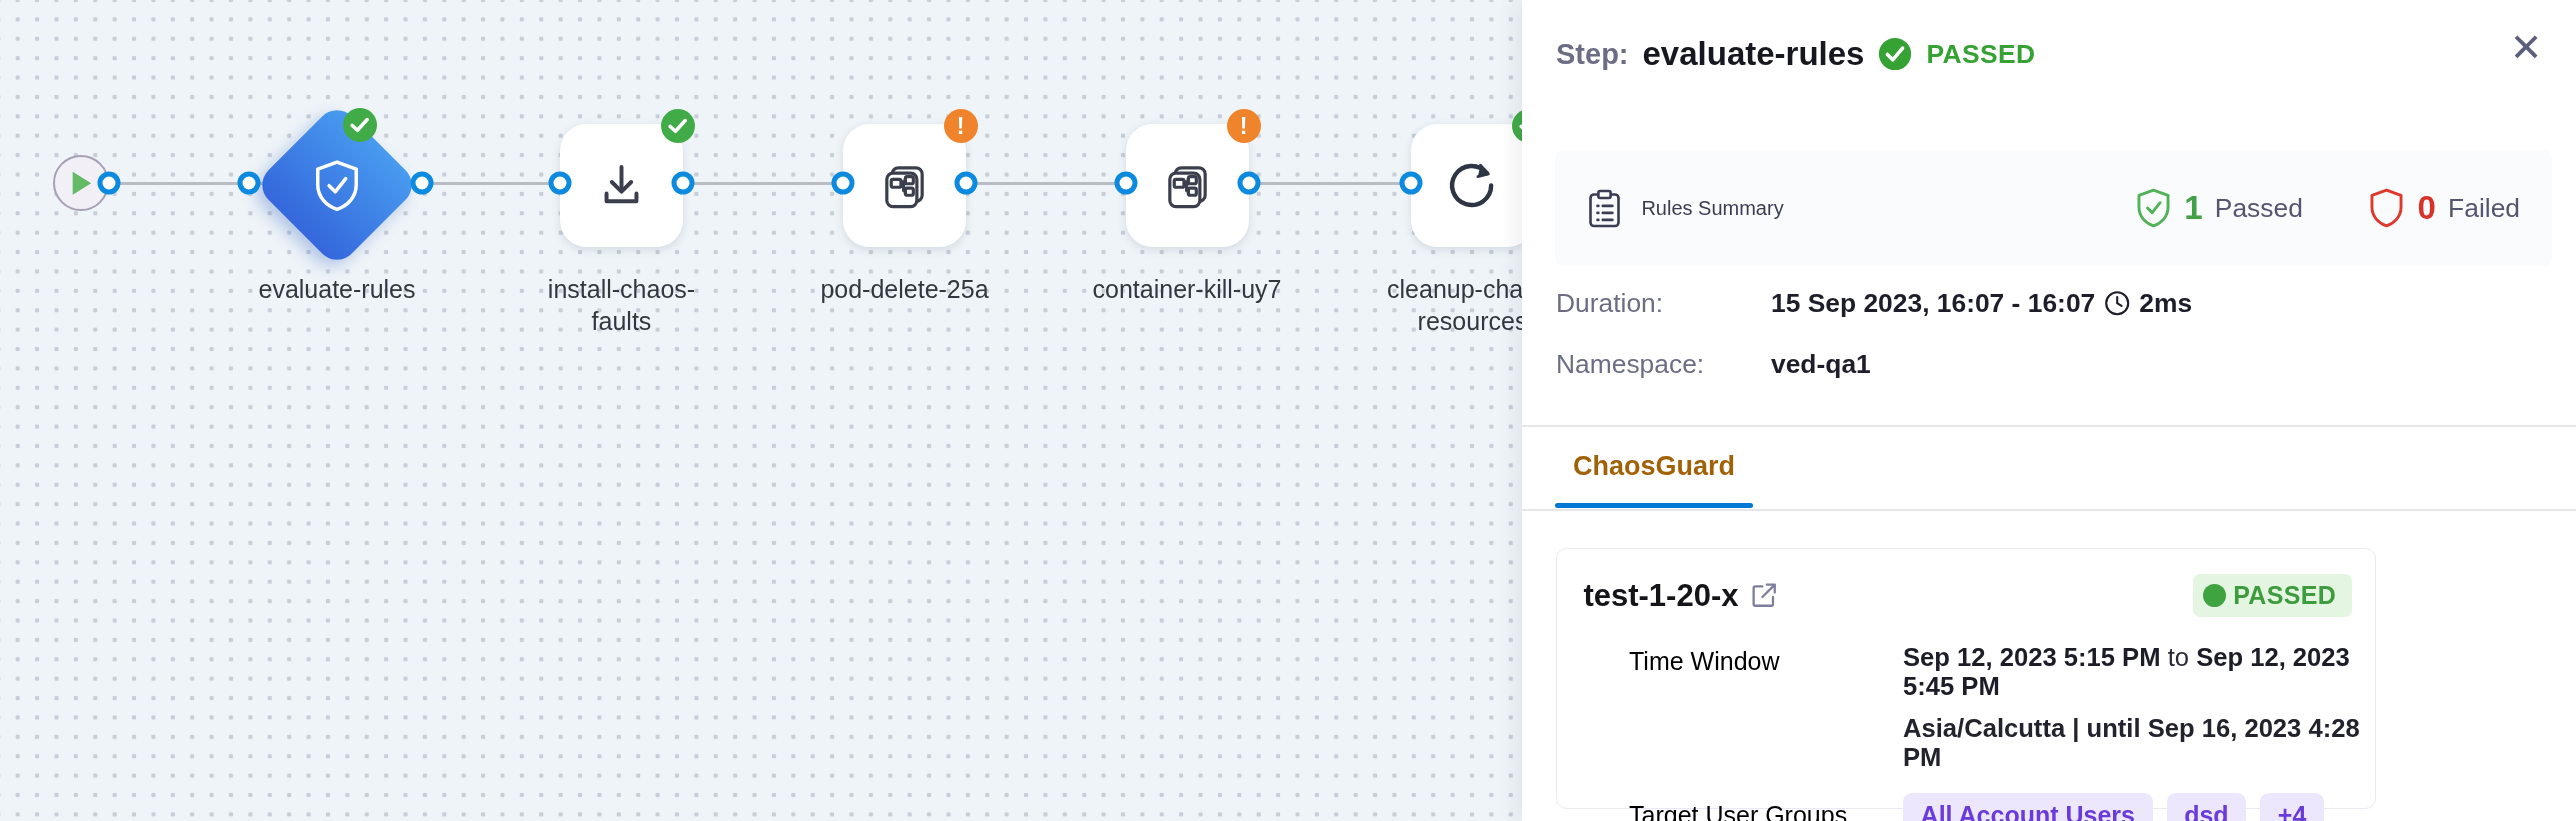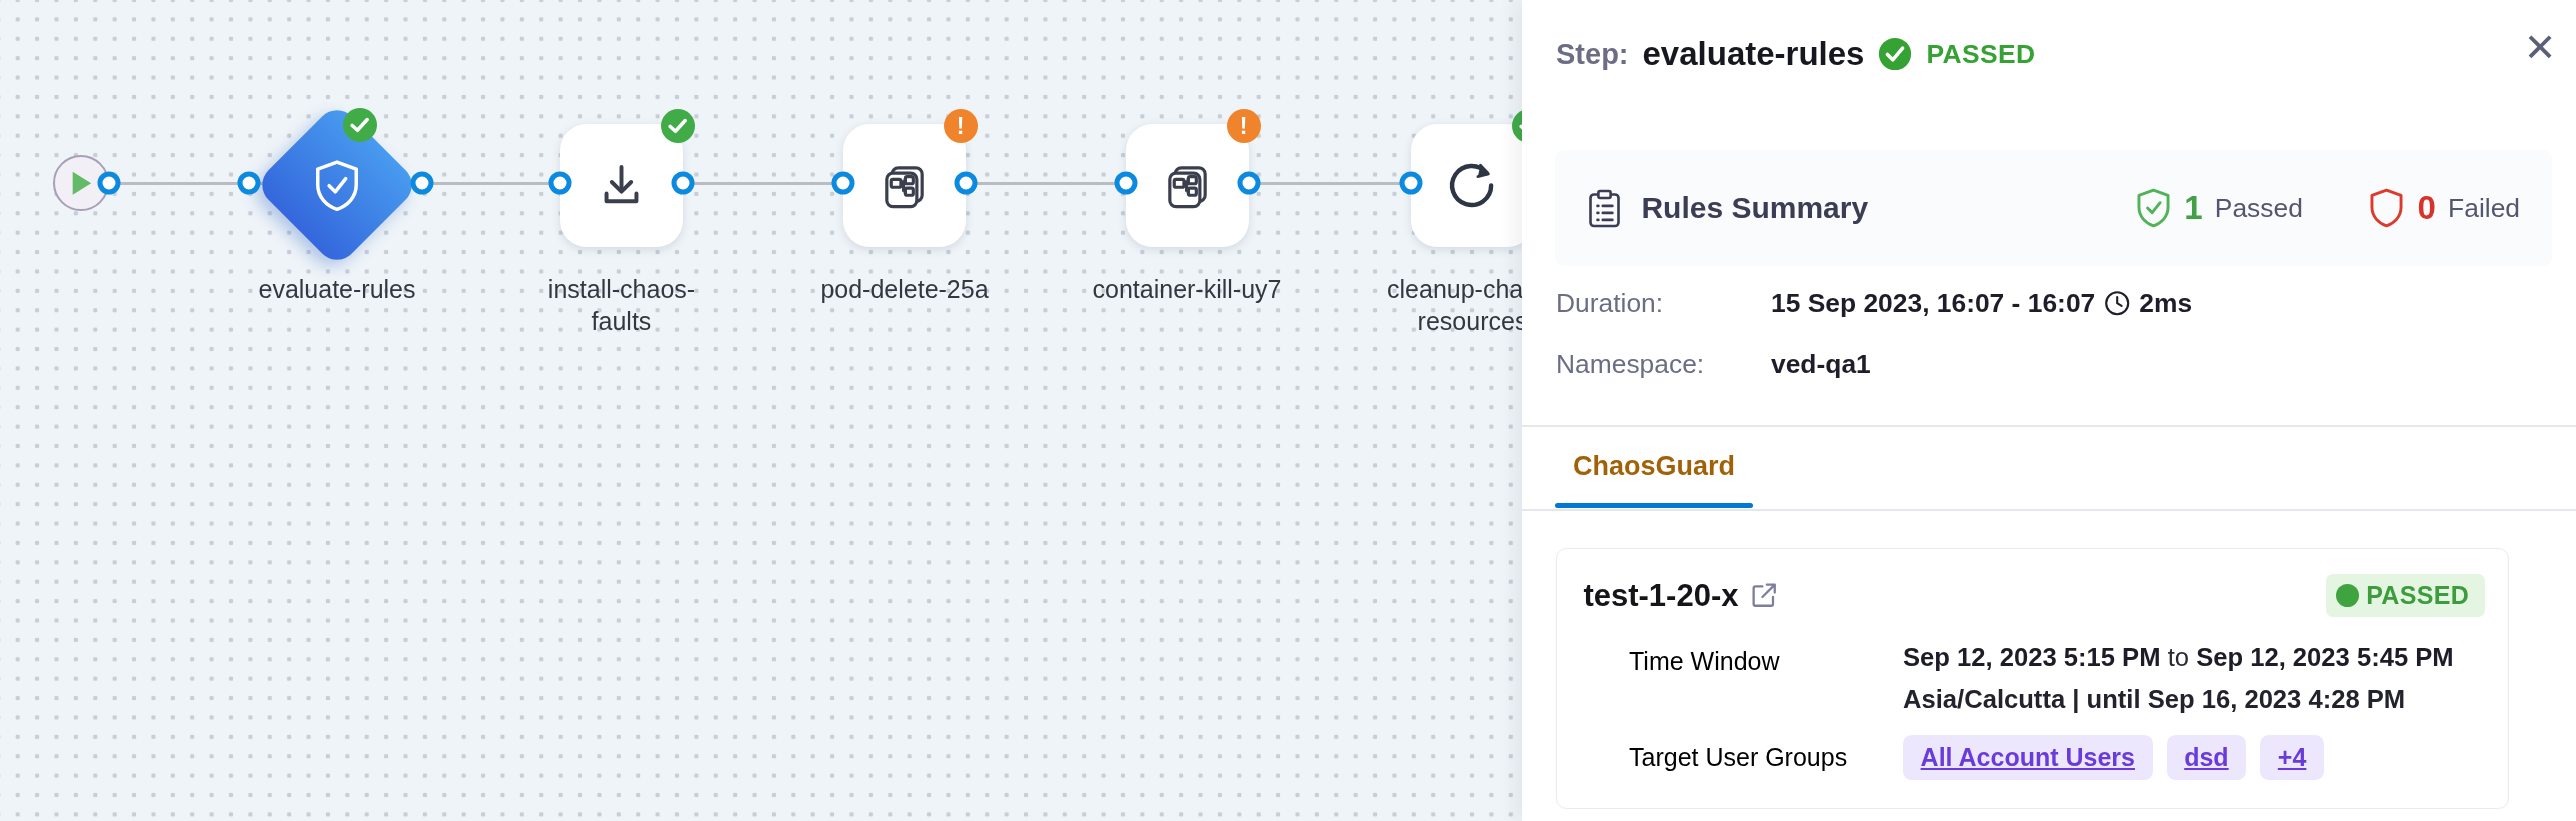--- a/index.html
+++ b/index.html
@@ -36,51 +36,51 @@
   .badge.green { background:#41ab47; }
   .badge.orange { background:#f0842c; }
   .badge.on-square { top:-15px; right:-11.5px; }
   .badge-excl { color:#fff; font-size:23px; font-weight:700; line-height:1; }
   .node-label { position:absolute; top:273px; text-align:center;
     font-size:25px; color:#33373f; line-height:1.28; }
 
   
   .panel { position:absolute; left:1522px; top:0; width:1054px; height:822px;
     background:#fff; box-shadow:-8.8px 0 16px rgba(30,40,60,.06); }
-  .panel-header { position:absolute; left:34px; top:35px; right:16px;
+  .panel-header { position:absolute; left:34px; top:35px; right:30px;
     display:flex; align-items:center; gap:14px; }
   .step-label { font-size:29px; font-weight:600; color:#6b6d85; }
   .step-name { font-size:33px; font-weight:700; color:#17171f; }
   .hdr-status { font-size:26.4px; font-weight:800; color:#35a233; letter-spacing:0.4px; }
   .close-btn { position:absolute; right:3.5px; top:-7px; font-size:39px;
     color:#5b5f79; font-weight:400; cursor:pointer; line-height:1; }
 
   .rules-box { position:absolute; left:33px; top:150px; width:997px; height:116px;
     background:#fafbfd; border-radius:8.8px; display:flex; align-items:center;
     padding:0 32px; }
-  .rules-title { font-size:30px; font-weight:700; color:#3b3d54; margin-left:19.4px; }
+  .rules-title { font-size:20px; font-weight:400; color:#3b3d54; margin-left:19.4px; }
   .rules-stats { margin-left:auto; display:flex; align-items:center; gap:12.3px; }
   .stat-num-pass { font-size:33px; font-weight:700; color:#43a047; }
   .stat-num-fail { font-size:33px; font-weight:700; color:#d6342a; margin-left:39px; }
   .stat-word { font-size:26.4px; color:#545670; }
 
   .meta-rows { position:absolute; left:34px; top:288px; right:26.4px; }
   .meta-row { display:flex; align-items:center; margin-bottom:30px; }
   .meta-label { width:215px; font-size:26.4px; color:#6b6d85; }
   .meta-value { font-size:26.4px; font-weight:700; color:#1e1e2a;
     display:flex; align-items:center; gap:8.8px; }
 
   .divider-top { position:absolute; left:0; top:425px; width:100%; height:1.8px; background:#e6e7ee; }
   .tabbar-line { position:absolute; left:0; top:509px; width:100%; height:1.8px; background:#e6e7ee; }
   .tab-active { position:absolute; left:33px; top:451px; width:198px; text-align:center;
     font-size:27px; font-weight:700; color:#a16207; cursor:pointer; }
   .tab-underline { position:absolute; left:33px; top:503px; width:198px; height:5.3px;
     background:#0278d5; border-radius:3.5px; }
 
-  .guard-card { position:absolute; left:34px; top:548px; width:953px; height:261px;
+  .guard-card { position:absolute; left:34px; top:548px; width:820px; height:261px;
     border:1.8px solid #e9e9f2; border-radius:10.6px; background:#fff; }
   .card-head { display:flex; align-items:center; padding:25px 23px 0 26.4px; }
   .card-title { font-size:31px; font-weight:700; color:#141419; }
   .ext-link { margin-left:12.3px; }
   .pill { margin-left:auto; background:#e4f5e1; border-radius:7px;
     padding:7px 16px 7px 10.6px; display:flex; align-items:center; gap:7px; }
   .pill-dot { width:23px; height:23px; border-radius:50%; background:#3fa33f; }
   .pill-text { font-size:25px; font-weight:800; color:#3d9c3d; letter-spacing:0.3px; }
   .card-rows { margin-top:26.4px; }
   .card-row { display:flex; margin-bottom:21px; }

